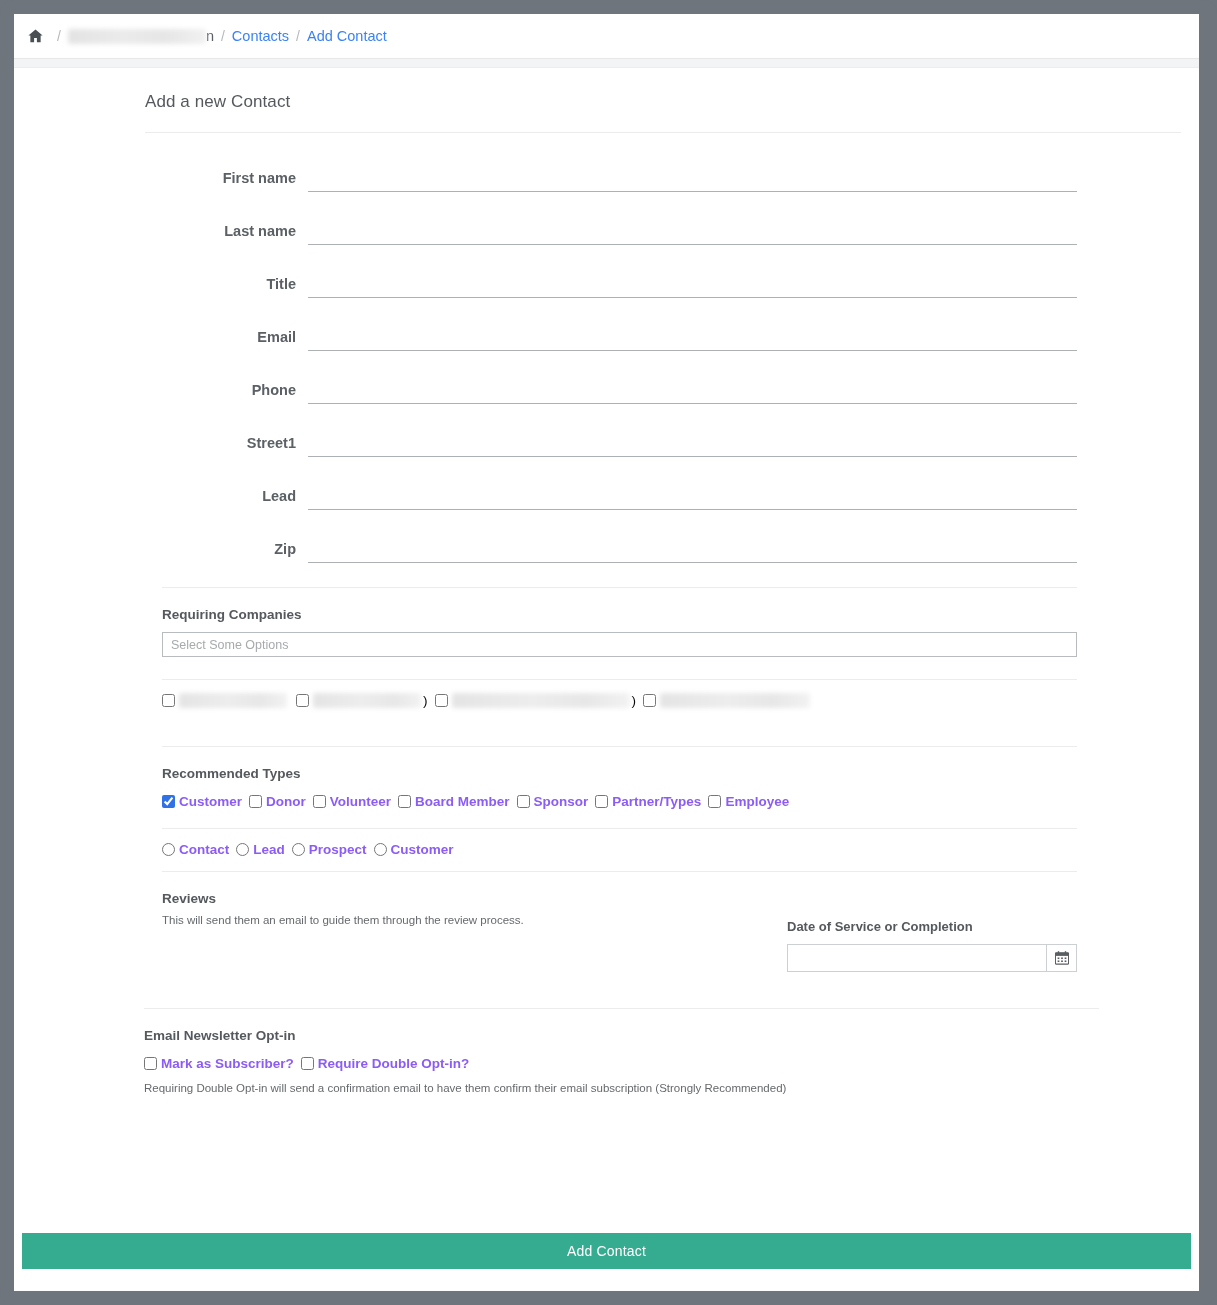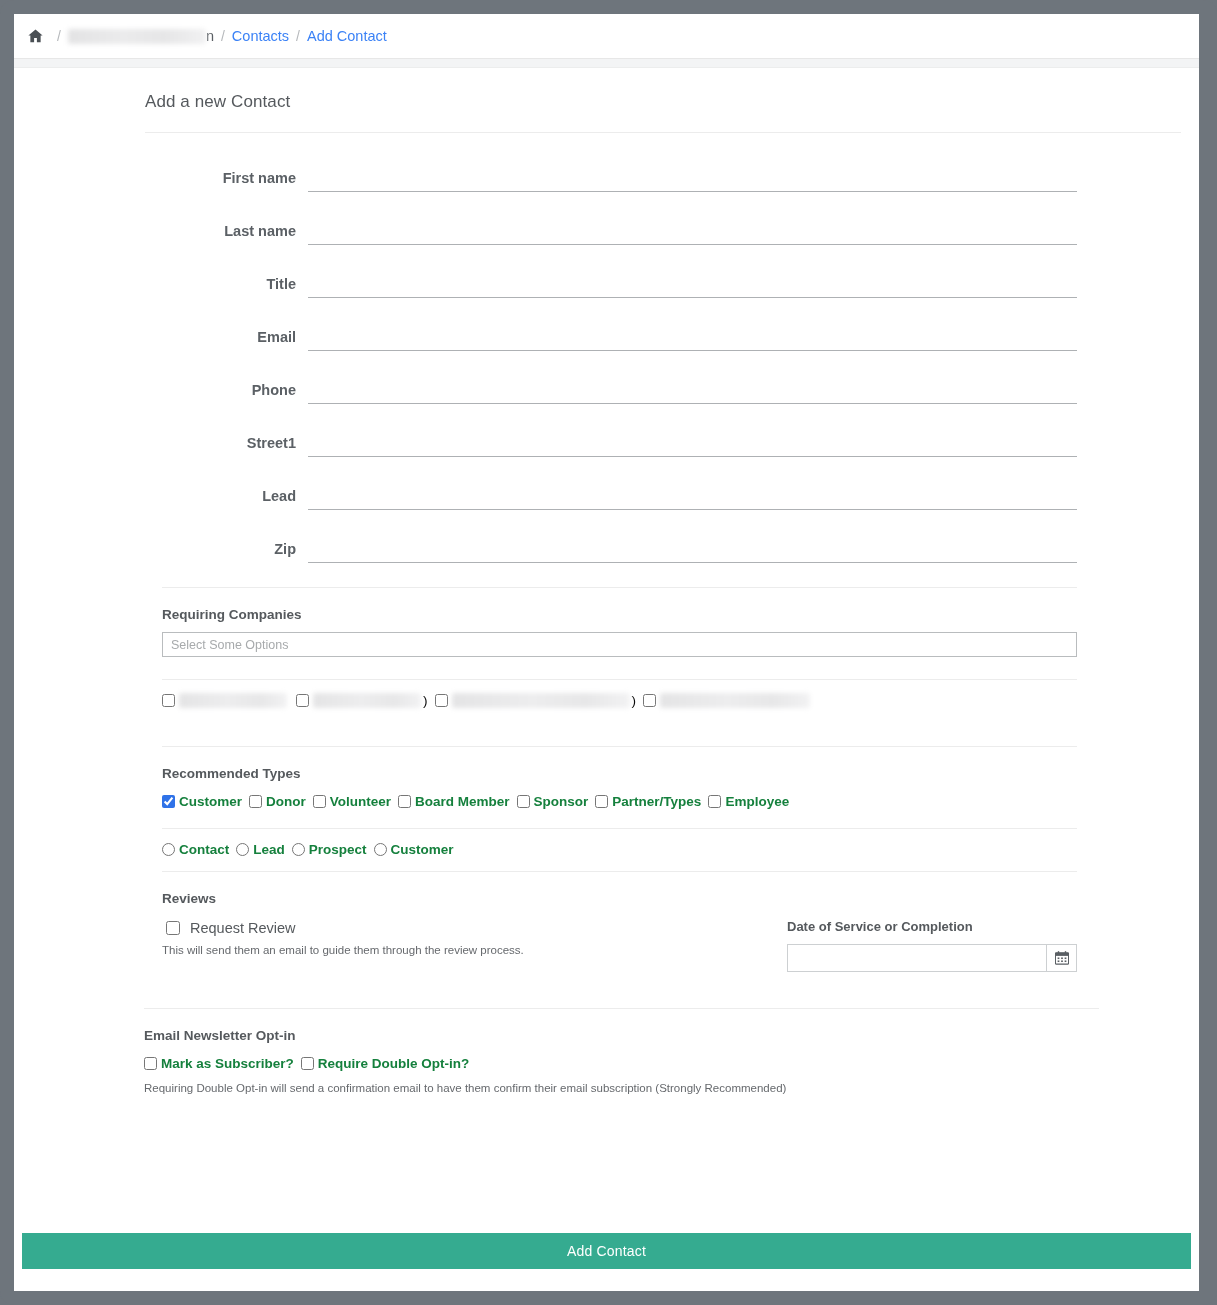--- a/index.html
+++ b/index.html
@@ -169,21 +169,21 @@
     margin-right: 7px;
     white-space: nowrap;
   }
   .choice input {
     margin: 0 4px 0 0;
     width: 13px; height: 13px;
     accent-color: #2f72e8;
   }
   .choice label {
     font-weight: bold;
-    color: #15803d;
+    color: #8b5cf6;
     font-size: 13.5px;
   }
 
   .redact-label {
     display: inline-block;
     height: 15px;
     background: linear-gradient(90deg,#e4e4e5,#ededee 45%,#e7e7e8 75%,#f2f2f3);
     filter: blur(2.7px);
     border-radius: 2px;
     margin-right: 2px;
@@ -475,24 +475,20 @@
             </span>
           </div>
           <div style="height:14px"></div>
         </div>
 
         <div class="sec-rule"></div>
         <div class="sec">
           <div class="sec-title">Reviews</div>
           <div class="reviews-grid">
             <div class="reviews-left">
-              <div class="review-choice">
-                <input type="checkbox" style="">
-                <label>Request Review</label>
-              </div>
               <div class="help-text">This will send them an email to guide them through the review process.</div>
             </div>
             <div class="reviews-right">
               <div class="date-label">Date of Service or Completion</div>
               <div class="date-input-group">
                 <input type="text" value="" style="">
                 <button class="date-btn">
                   <svg width="14" height="14" viewBox="0 0 16 16" aria-hidden="true">
                     <rect x="0.5" y="2" width="15" height="13" rx="1" fill="none" stroke="#5a5f64" stroke-width="1.3"></rect>
                     <rect x="0.5" y="2" width="15" height="3.6" fill="#5a5f64"></rect>

